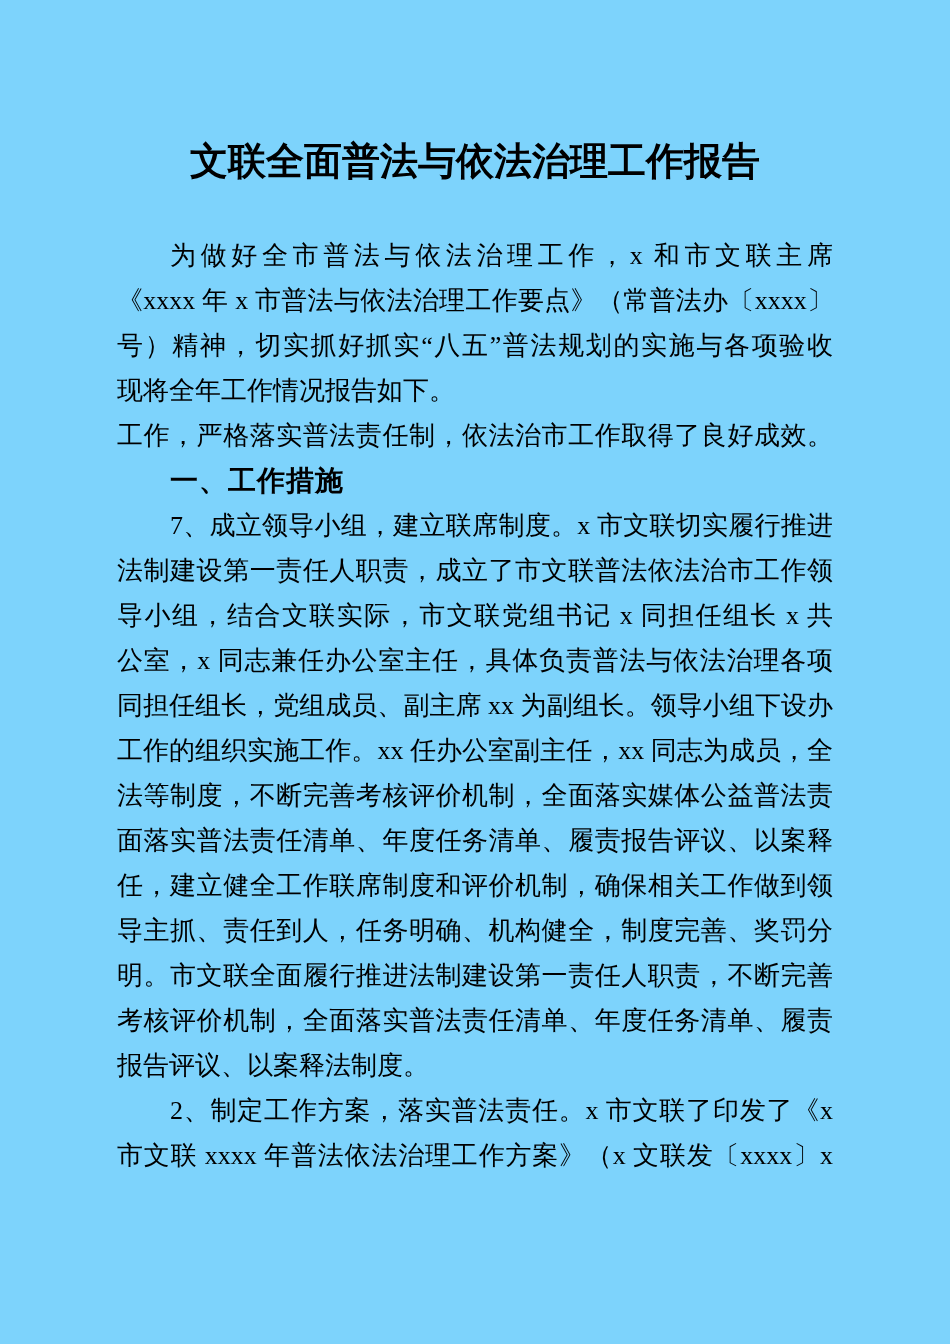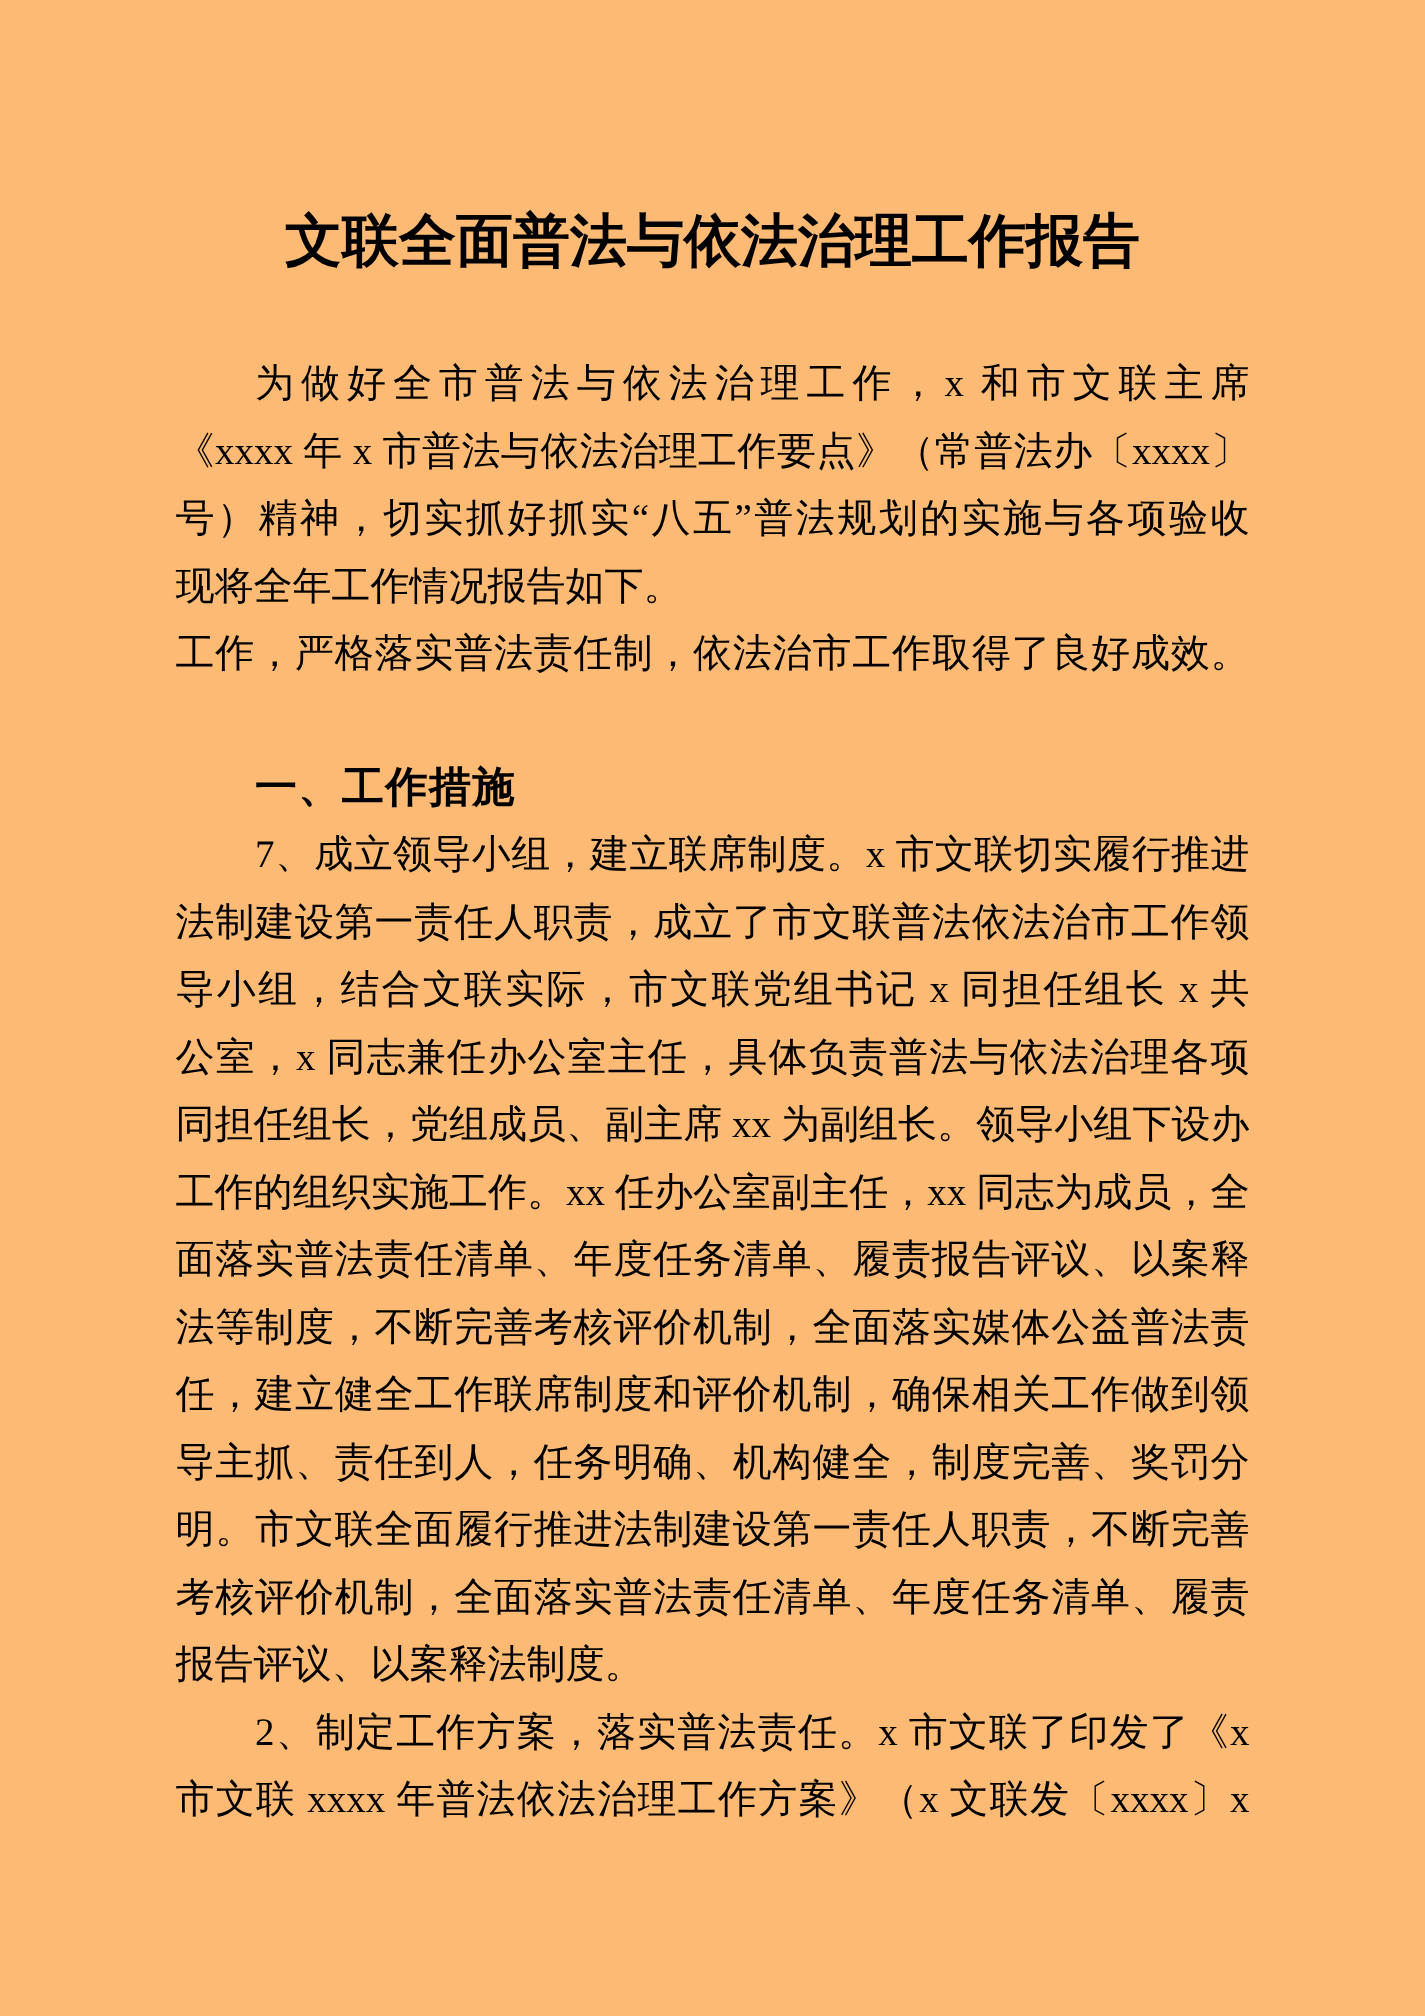--- a/index.html
+++ b/index.html
@@ -11,21 +11,21 @@
     width: 950px;
     height: 1344px;
     overflow: hidden;
     font-family: "Liberation Serif", serif;
     color: #000000;
   }
   .page {
     box-sizing: border-box;
     width: 950px;
     height: 1344px;
-    background: #fdba74;
+    background: #7dd3fc;
     padding: 133px 117px 4px 117px;
     overflow: hidden;
   }
   .title {
     margin: 0 0 44px 0;
     font-size: 38px;
     line-height: 56px;
     font-weight: bold;
     text-align: center;
     font-family: "Liberation Serif", serif;
@@ -48,21 +48,20 @@
     text-align-last: justify;
   }
   .line.indent {
     padding-left: 53px;
   }
   .heading .line {
     font-family: "Liberation Sans", sans-serif;
     font-weight: bold;
     font-size: 28px;
     letter-spacing: 1px;
-    margin-top: 44px;
   }
 </style>
 </head>
 <body>
 
 <div class="page">
   <h1 class="title">文联全面普法与依法治理工作报告</h1>
   <div class="content" id="doc-body">
       <div class="block paragraph">
         <div class="line indent fill">为做好全市普法与依法治理工作，x 和市文联主席</div>
@@ -74,22 +73,22 @@
       <div class="block heading">
         <div class="line indent">一、工作措施</div>
       </div>
       <div class="block paragraph">
         <div class="line indent fill">7、成立领导小组，建立联席制度。x 市文联切实履行推进</div>
         <div class="line fill">法制建设第一责任人职责，成立了市文联普法依法治市工作领</div>
         <div class="line fill">导小组，结合文联实际，市文联党组书记 x 同担任组长 x 共</div>
         <div class="line fill">公室，x 同志兼任办公室主任，具体负责普法与依法治理各项</div>
         <div class="line fill">同担任组长，党组成员、副主席 xx 为副组长。领导小组下设办</div>
         <div class="line fill">工作的组织实施工作。xx 任办公室副主任，xx 同志为成员，全</div>
+        <div class="line fill">法等制度，不断完善考核评价机制，全面落实媒体公益普法责</div>
         <div class="line fill">面落实普法责任清单、年度任务清单、履责报告评议、以案释</div>
-        <div class="line fill">法等制度，不断完善考核评价机制，全面落实媒体公益普法责</div>
         <div class="line fill">任，建立健全工作联席制度和评价机制，确保相关工作做到领</div>
         <div class="line fill">导主抓、责任到人，任务明确、机构健全，制度完善、奖罚分</div>
         <div class="line fill">明。市文联全面履行推进法制建设第一责任人职责，不断完善</div>
         <div class="line fill">考核评价机制，全面落实普法责任清单、年度任务清单、履责</div>
         <div class="line">报告评议、以案释法制度。</div>
       </div>
       <div class="block paragraph">
         <div class="line indent fill">2、制定工作方案，落实普法责任。x 市文联了印发了《x</div>
         <div class="line fill">市文联 xxxx 年普法依法治理工作方案》（x 文联发〔xxxx〕x</div>
       </div>

